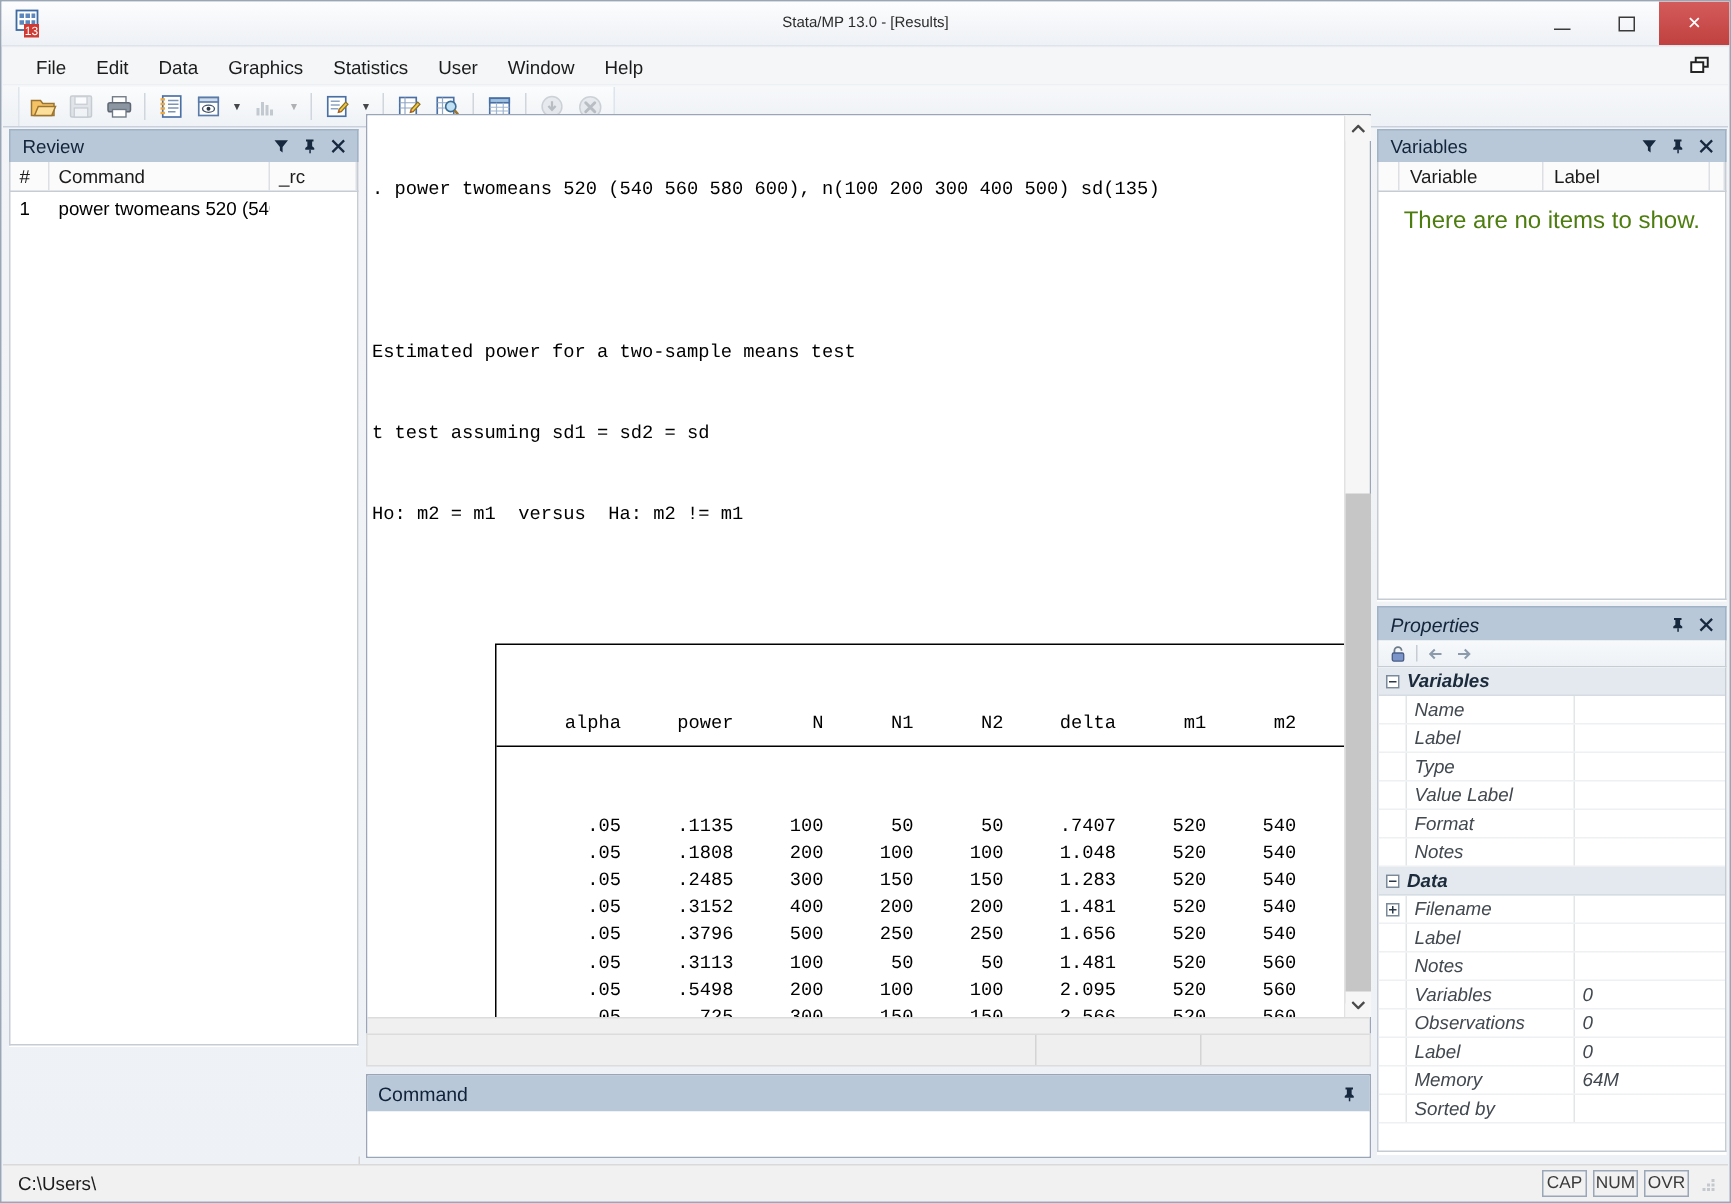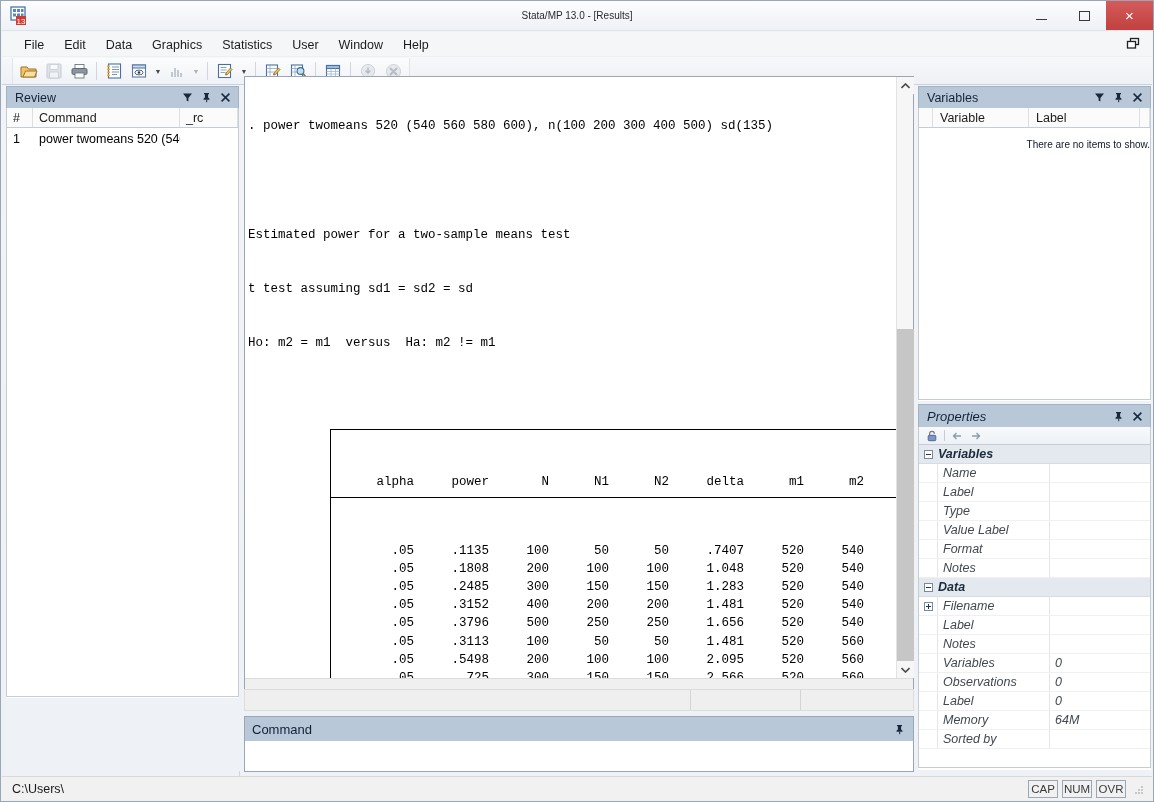--- a/index.html
+++ b/index.html
@@ -202,21 +202,21 @@
     border:1px solid #c6ccd3; border-top:none;
     font-size:12.5px; color:#1b1b1b;
   }
   .var-col { display:flex; align-items:center; padding-left:7px; border-right:1px solid #dcdfe3; }
   .var-col.v0 { width:14px; padding:0; }
   .var-col.v1 { width:96px; }
   .var-col.v2 { flex:1; }
   .var-col.v3 { width:10px; }
   .var-body {
     height:272px; border:1px solid #c6ccd3; border-top:none; background:#fff;
-    padding-top:11px; text-align:right; font-size:10px; color:#0f172a;
+    padding-top:11px; text-align:center; font-size:16px; color:#4d7c0f;
   }
 
   
   .properties {
     position:absolute; left:917px; top:403px; width:233px; height:366px;
     background:#fff;
     font-style:italic;
   }
   .properties .panel-header { width:233px; height:23px; font-size:13px; }
   .prop-toolbar {

